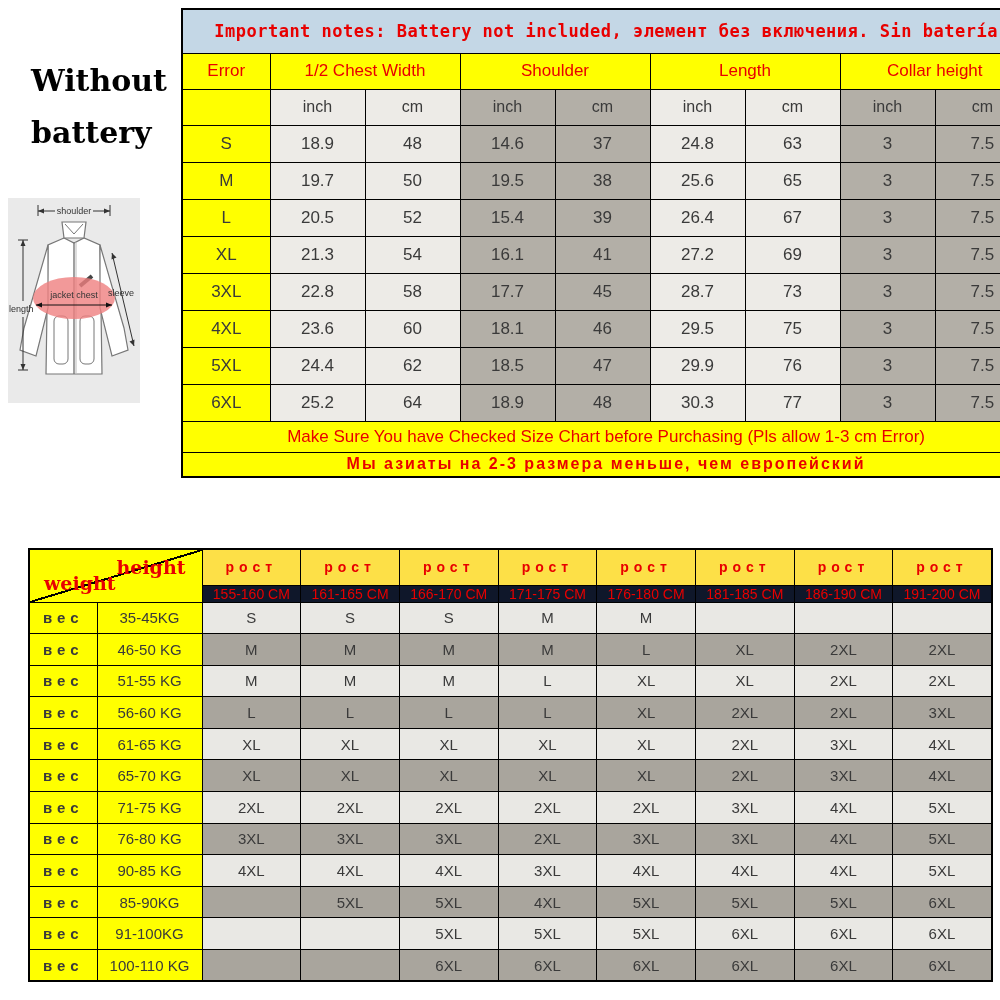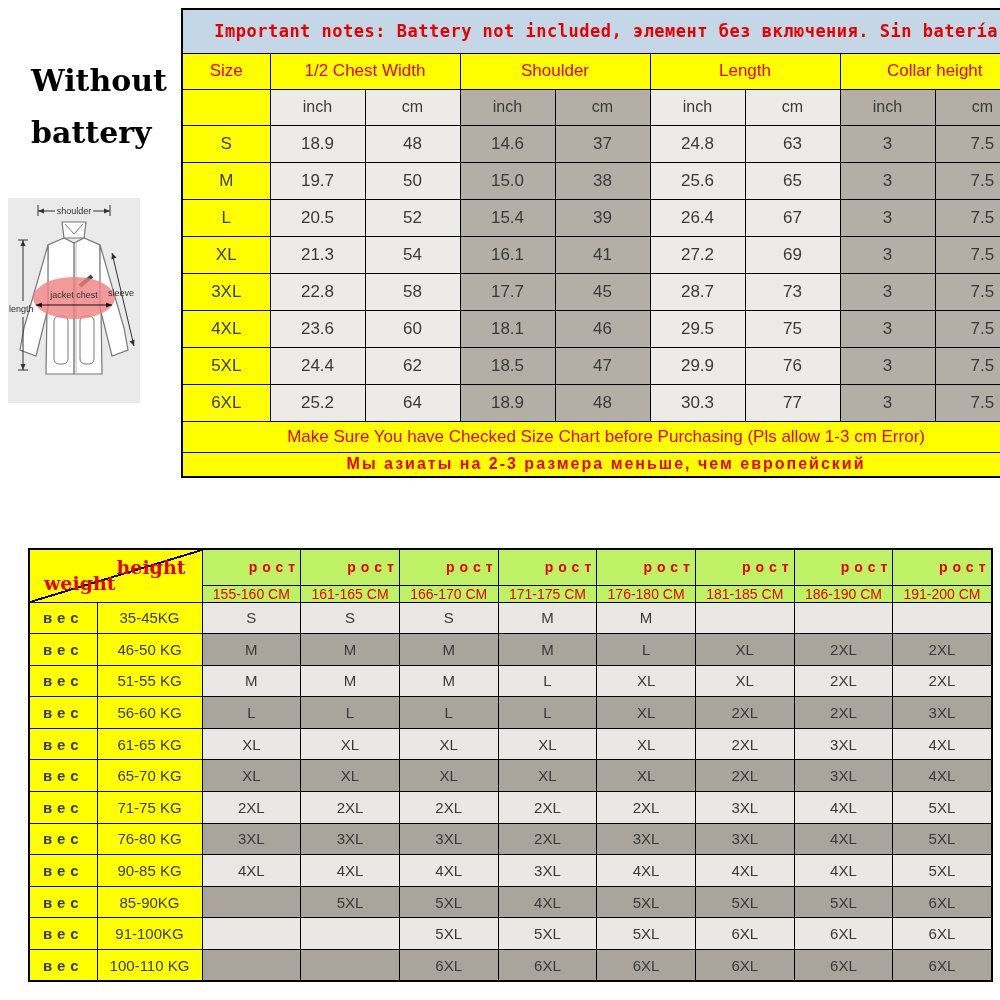--- a/index.html
+++ b/index.html
@@ -25,22 +25,22 @@
   .c-dark{background:#b3afa7;}
   .note1-cell{height:31px;background:#ffff00;color:#e80000;font-size:17px;}
   .note2-cell{height:28px;background:#ffff00;color:#e80000;font-family:"DejaVu Sans Mono",monospace;font-weight:bold;font-size:21px;}
   .note3-cell{height:25px;background:#ffff00;color:#e80000;font-weight:bold;font-size:16px;letter-spacing:2px;}
 
   
   .fit-table{position:absolute;left:28px;top:548px;width:963px;border:2px solid #000;}
   .corner-cell{position:relative;background-color:#ffff00;background-image:linear-gradient(to bottom right,transparent calc(50% - 1px),#000 calc(50% - 1px),#000 calc(50% + 1px),transparent calc(50% + 1px));}
   .corner-cell .h-lab{position:absolute;top:6px;right:16px;font-family:"DejaVu Serif",serif;font-weight:bold;font-size:19px;color:#e80000;}
   .corner-cell .w-lab{position:absolute;bottom:8px;left:14px;font-family:"DejaVu Serif",serif;font-weight:bold;font-size:19px;color:#e80000;}
-  .rost-cell{height:36px;background:#bef264;color:#e80000;font-weight:bold;font-size:14px;letter-spacing:5px;text-align:right;}
-  .range-cell{height:15px;background:#bef264;color:#e80000;font-size:14px;}
+  .rost-cell{height:36px;background:#fde047;color:#e80000;font-weight:bold;font-size:14px;letter-spacing:5px;}
+  .range-cell{height:15px;background:#0f172a;color:#e80000;font-size:14px;}
   .fit-row td{height:31.6px;font-size:15px;color:#3a3a3a;}
   .vec-cell{background:#ffff00;color:#e80000;font-weight:bold;font-size:14px;letter-spacing:5px;}
   .wrange-cell{background:#ffff00;color:#e80000;font-size:14px;}
   .r-light{background:#e9e8e4;}
   .r-dark{background:#a9a59d;}
 
   
   .diag-lab{font-family:"Liberation Sans",sans-serif;font-size:9px;fill:#333;}
 </style>
 </head>
@@ -112,21 +112,21 @@
     <col style="width:95px">
       <col style="width:95px">
       <col style="width:95px">
       <col style="width:95px">
   </colgroup>
   <tbody>
     <tr>
       <td class="banner-cell" colspan="9">Important notes: Battery not included, элемент без включения. Sin batería</td>
     </tr>
     <tr>
-      <td class="group-head">Size</td>
+      <td class="group-head">Error</td>
       <td class="group-head" colspan="2">1/2 Chest Width</td>
       <td class="group-head" colspan="2">Shoulder</td>
       <td class="group-head" colspan="2">Length</td>
       <td class="group-head" colspan="2">Collar height</td>
     </tr>
     <tr class="units-row">
       <td class="yellow"></td>
     <td class="c-light">inch</td>
         <td class="c-light">cm</td>
         <td class="c-dark">inch</td>
@@ -146,21 +146,21 @@
         <td class="c-dark">37</td>
         <td class="c-light">24.8</td>
         <td class="c-light">63</td>
         <td class="c-dark">3</td>
         <td class="c-dark">7.5</td>
       </tr>
       <tr class="size-row">
         <td class="size-label">M</td>
         <td class="c-light">19.7</td>
         <td class="c-light">50</td>
-        <td class="c-dark">15.0</td>
+        <td class="c-dark">19.5</td>
         <td class="c-dark">38</td>
         <td class="c-light">25.6</td>
         <td class="c-light">65</td>
         <td class="c-dark">3</td>
         <td class="c-dark">7.5</td>
       </tr>
       <tr class="size-row">
         <td class="size-label">L</td>
         <td class="c-light">20.5</td>
         <td class="c-light">52</td>

